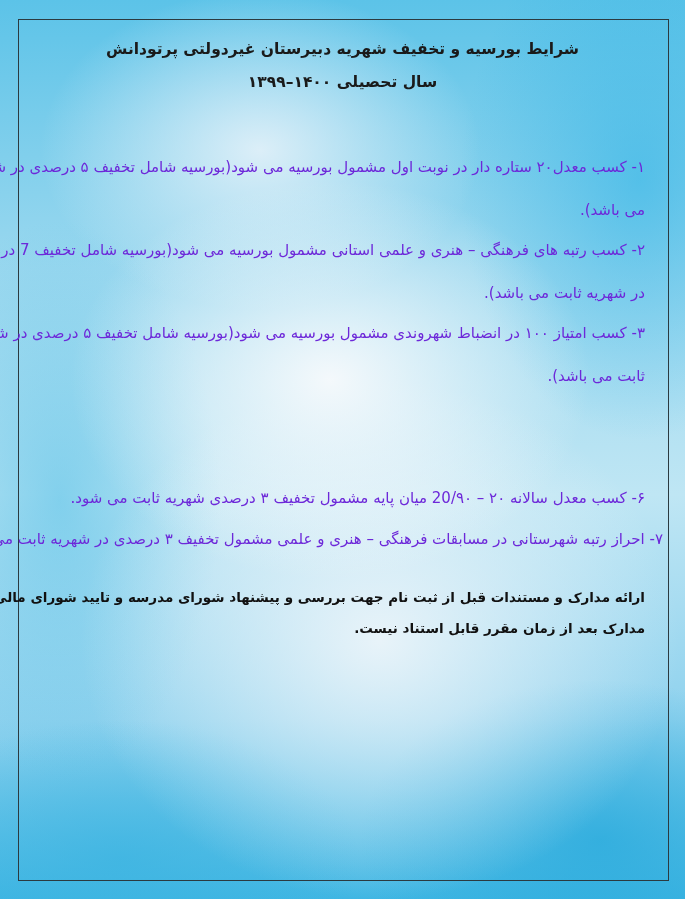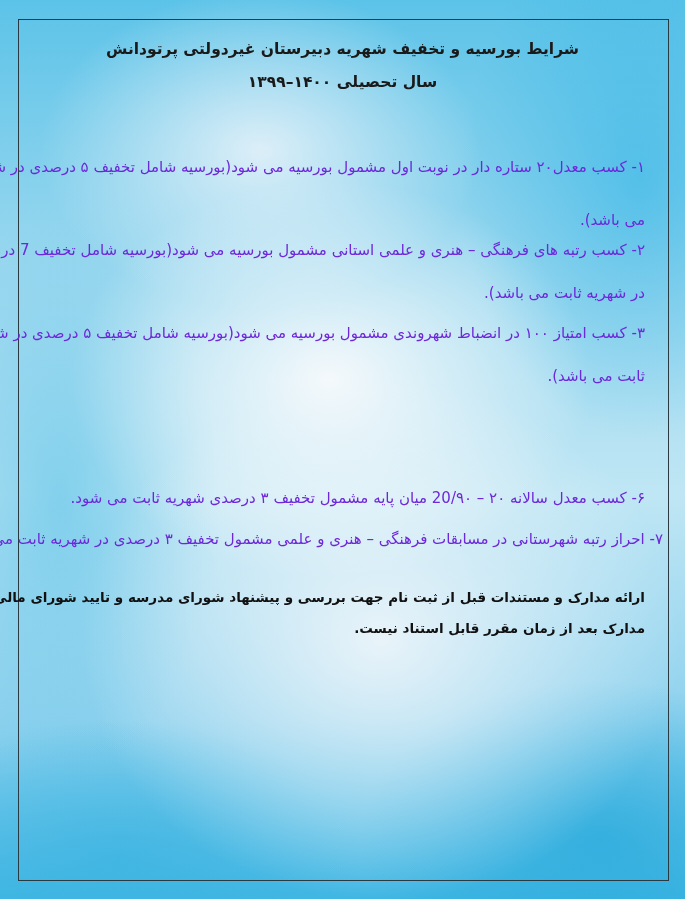--- a/index.html
+++ b/index.html
@@ -37,21 +37,21 @@
 </head>
 <body>
 
 <div class="frame"></div>
 
 <div class="doc">
   <div class="title t1">شرایط بورسیه و تخفیف شهریه دبیرستان غیردولتی پرتودانش</div>
   <div class="title t2">سال تحصیلی ۱۴۰۰–۱۳۹۹</div>
 
   <div class="line" style="top:136px;">۱- کسب معدل۲۰ ستاره دار در نوبت اول مشمول بورسیه می شود(بورسیه شامل تخفیف ۵ درصدی در شهریه</div>
-  <div class="line" style="top:189px;">می باشد).</div>
+  <div class="line" style="top:179px;">می باشد).</div>
 
   <div class="line" style="top:219px;"><span>۲- کسب رتبه های فرهنگی – هنری و علمی </span><b>استانی</b><span> مشمول بورسیه می شود(بورسیه شامل تخفیف 7 درصدی</span></div>
   <div class="line" style="top:262px;">در شهریه ثابت می باشد).</div>
 
   <div class="line" style="top:302px;">۳- کسب امتیاز ۱۰۰ در انضباط شهروندی مشمول بورسیه می شود(بورسیه شامل تخفیف ۵ درصدی در شهریه</div>
   <div class="line" style="top:345px;">ثابت می باشد).</div>
 
   <div class="line" style="top:467px;">۶- کسب معدل سالانه ۲۰ – 20/۹۰ میان پایه مشمول تخفیف ۳ درصدی شهریه ثابت می شود.</div>
   <div class="line" style="top:508px; right:22px;">۷- احراز رتبه شهرستانی در مسابقات فرهنگی – هنری و علمی مشمول تخفیف ۳ درصدی در شهریه ثابت می‌شود.</div>
 

